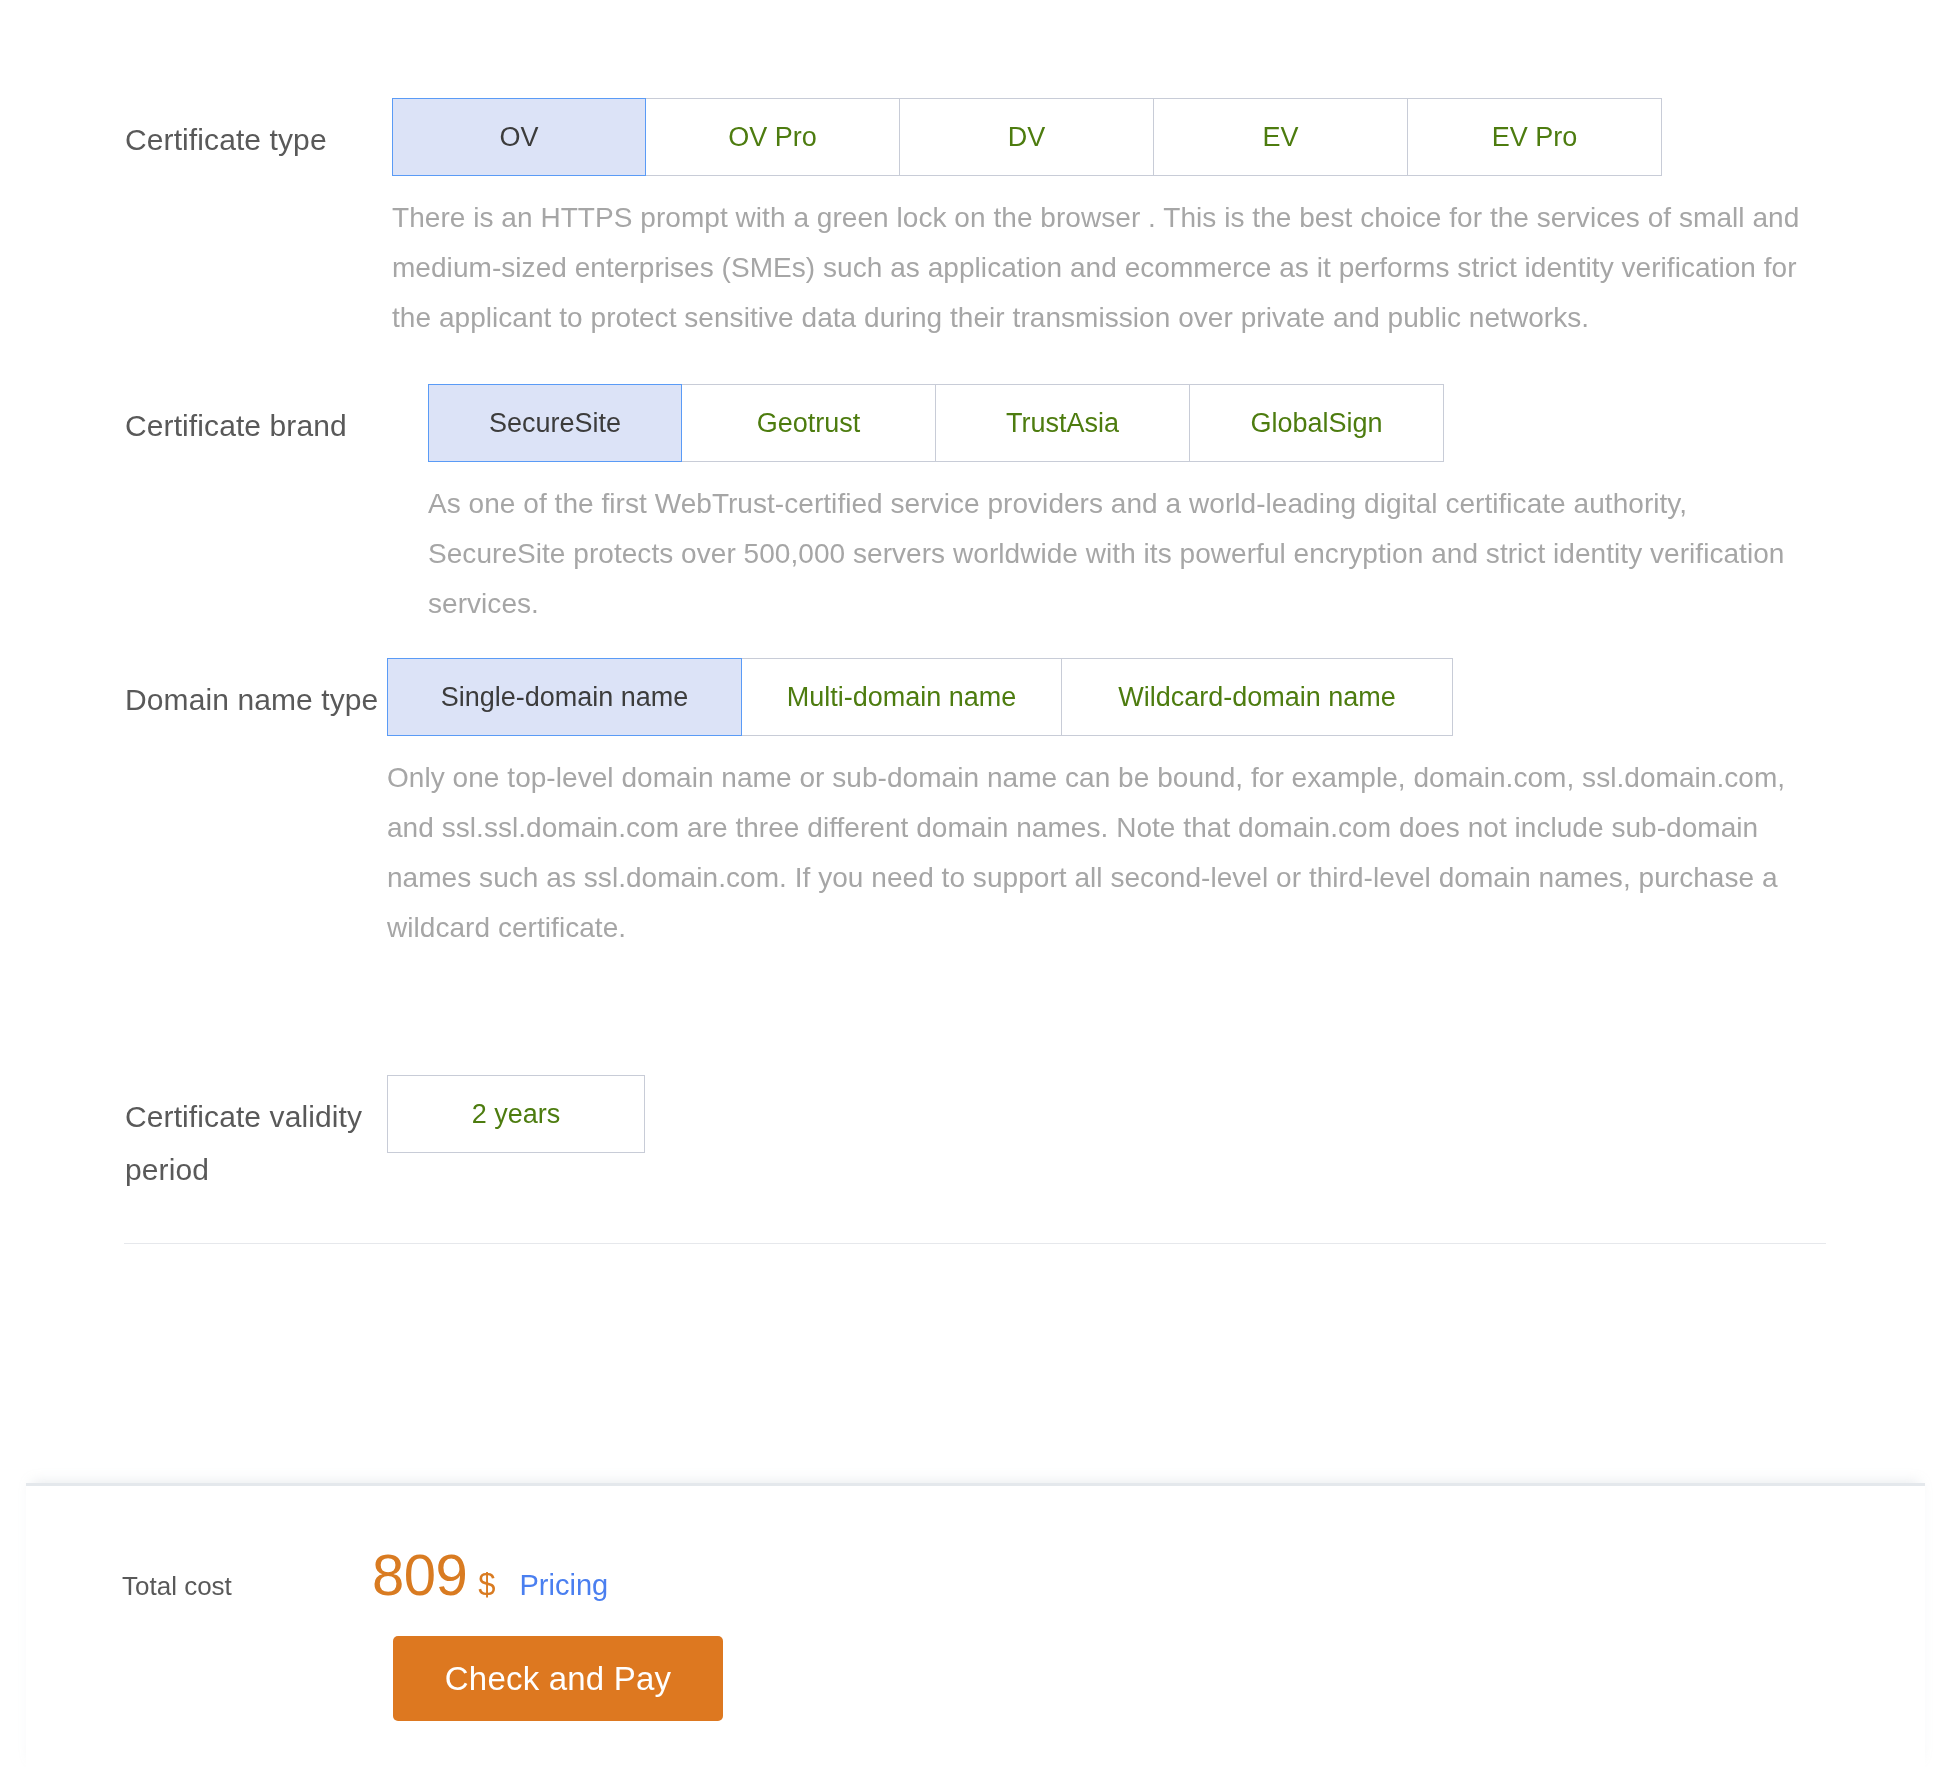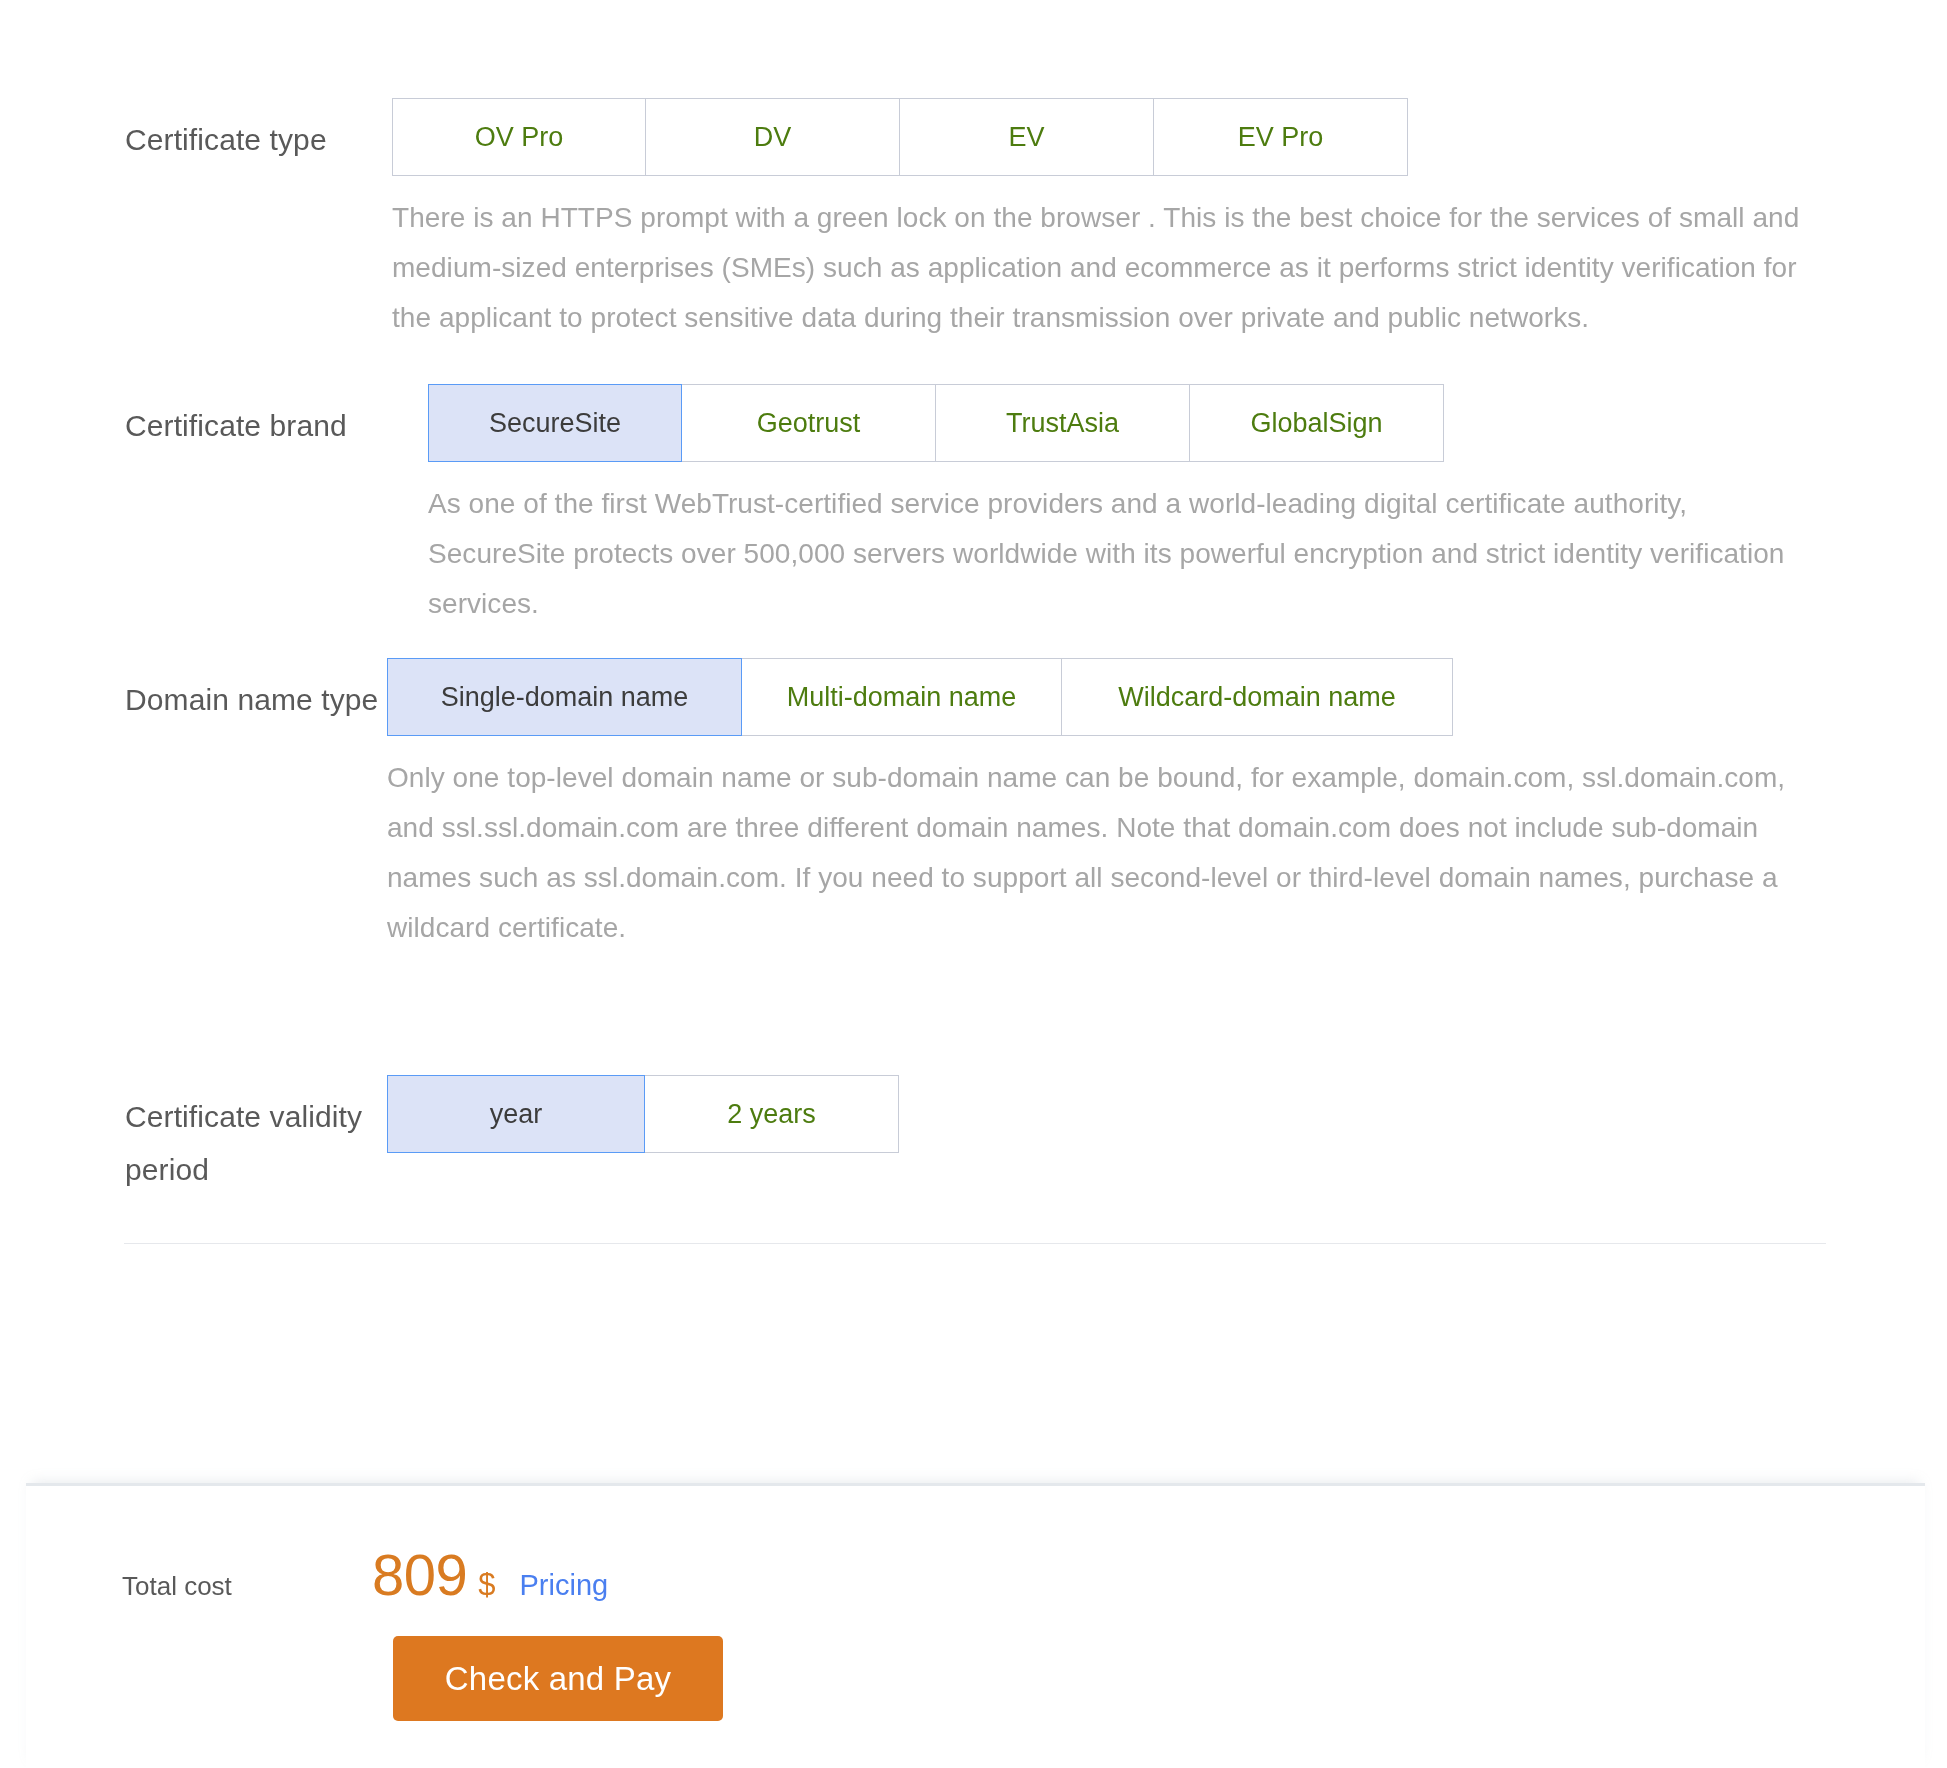--- a/index.html
+++ b/index.html
@@ -196,20 +196,21 @@
 </style>
 </head>
 <body>
 
 <div class="page">
 
   <div class="form-row" id="row-cert-type">
     <div class="row-label">Certificate type</div>
     <div class="row-body">
       <div class="seg-group group-type">
+        <div class="seg-btn selected">OV</div>
         <div class="seg-btn">OV Pro</div>
         <div class="seg-btn">DV</div>
         <div class="seg-btn">EV</div>
         <div class="seg-btn">EV Pro</div>
       </div>
       <div class="help-text">There is an HTTPS prompt with a green lock on the browser . This is the best choice for the services of small and medium-sized enterprises (SMEs) such as application and ecommerce as it performs strict identity verification for the applicant to protect sensitive data during their transmission over private and public networks.</div>
     </div>
   </div>
 
   <div class="form-row" id="row-cert-brand">
@@ -236,21 +237,20 @@
       <div class="help-text">Only one top-level domain name or sub-domain name can be bound, for example, domain.com, ssl.domain.com, and ssl.ssl.domain.com are three different domain names. Note that domain.com does not include sub-domain names such as ssl.domain.com. If you need to support all second-level or third-level domain names, purchase a wildcard certificate.</div>
     </div>
   </div>
 
   <div class="divider"></div>
 
   <div class="form-row" id="row-validity">
     <div class="row-label">Certificate validity period</div>
     <div class="row-body">
       <div class="seg-group group-validity">
-        <div class="seg-btn selected">year</div>
         <div class="seg-btn">2 years</div>
       </div>
     </div>
   </div>
 
   <div class="footer-bar">
     <div class="total-row">
       <div class="total-label">Total cost</div>
       <div class="price-value">809</div>
       <div class="price-currency">$</div>

